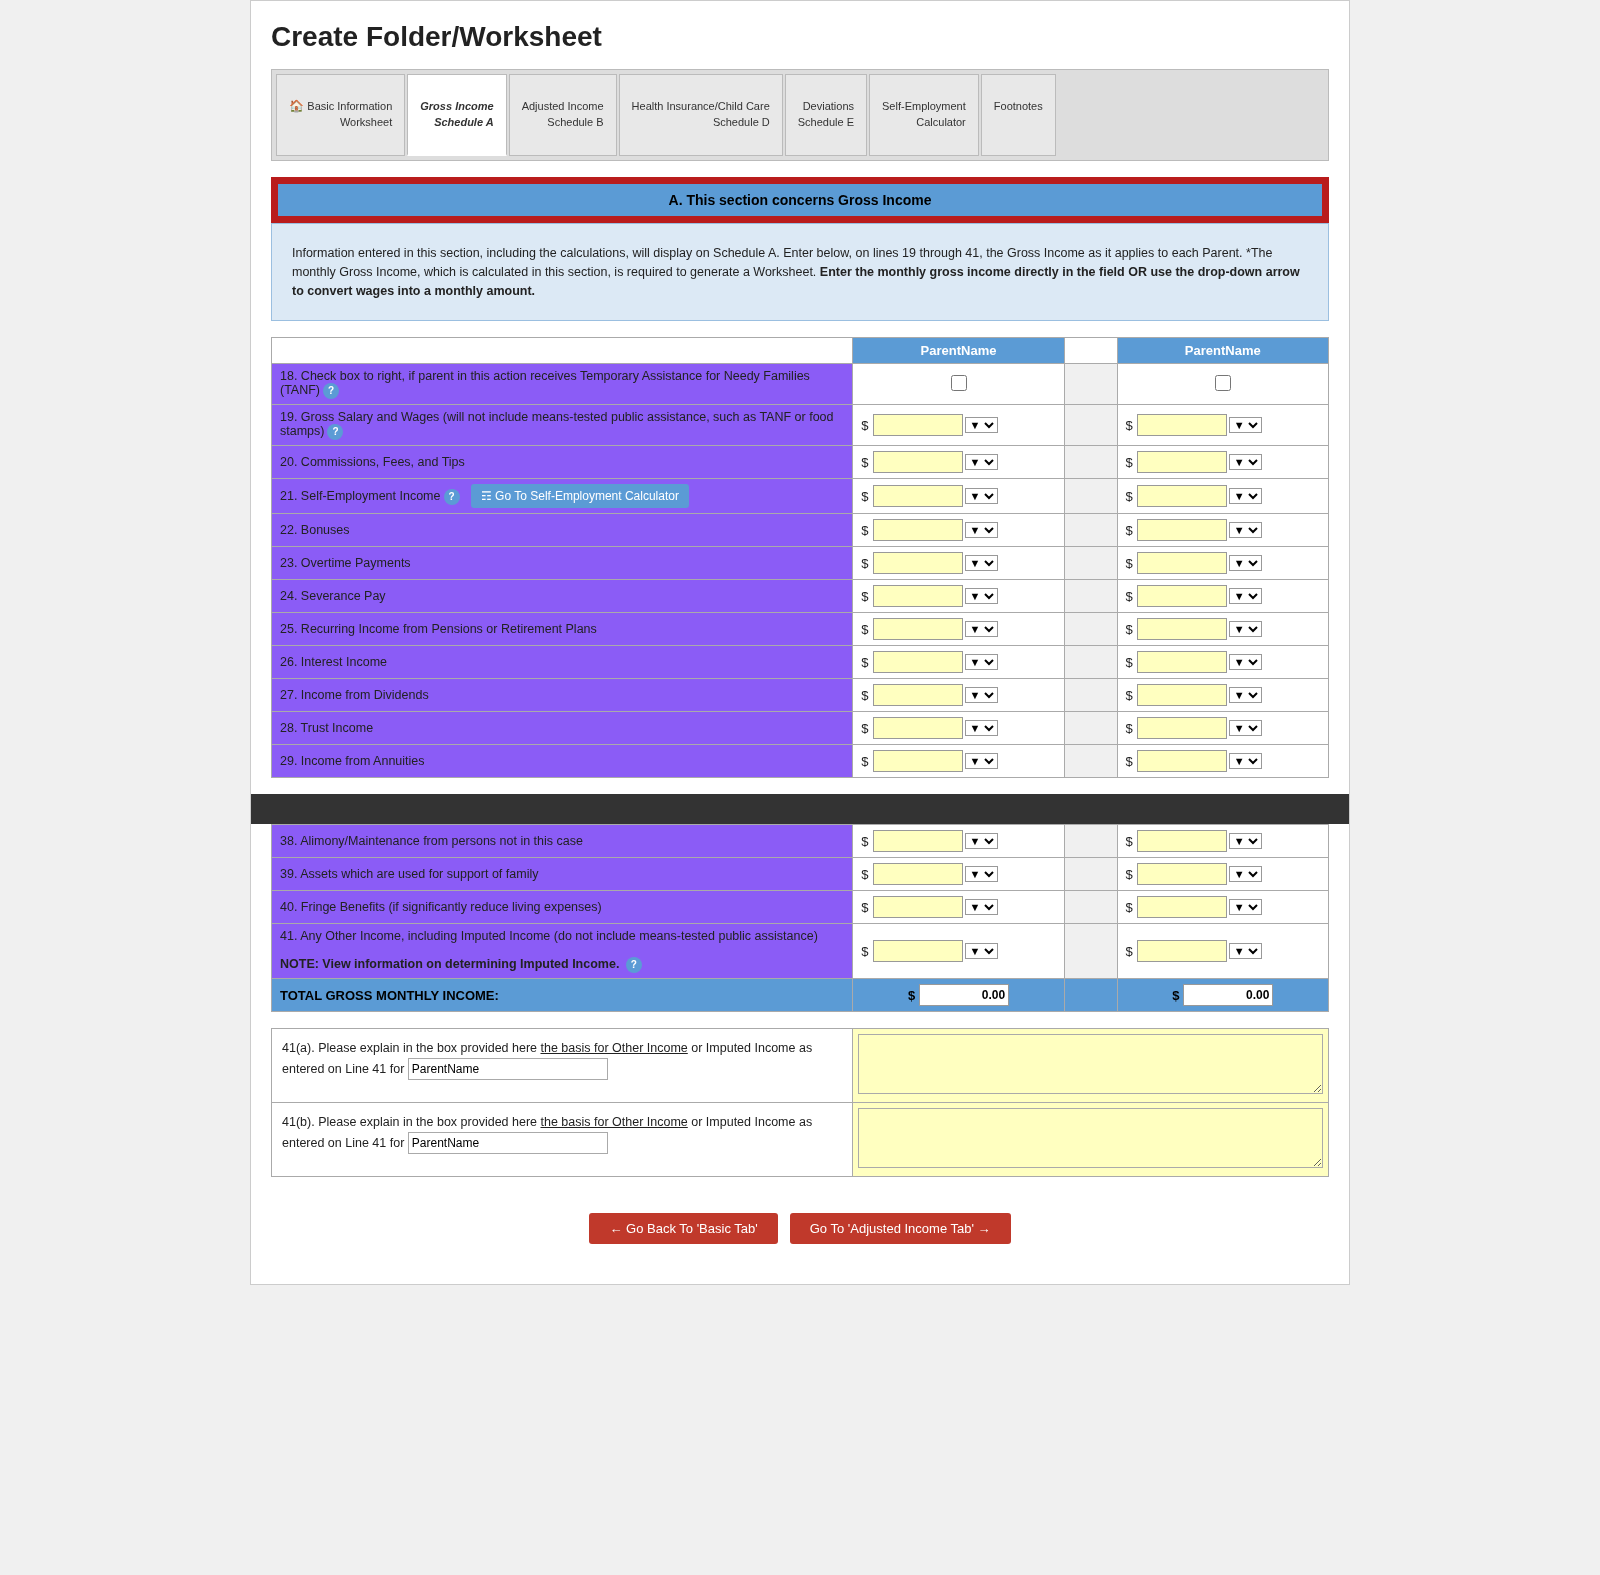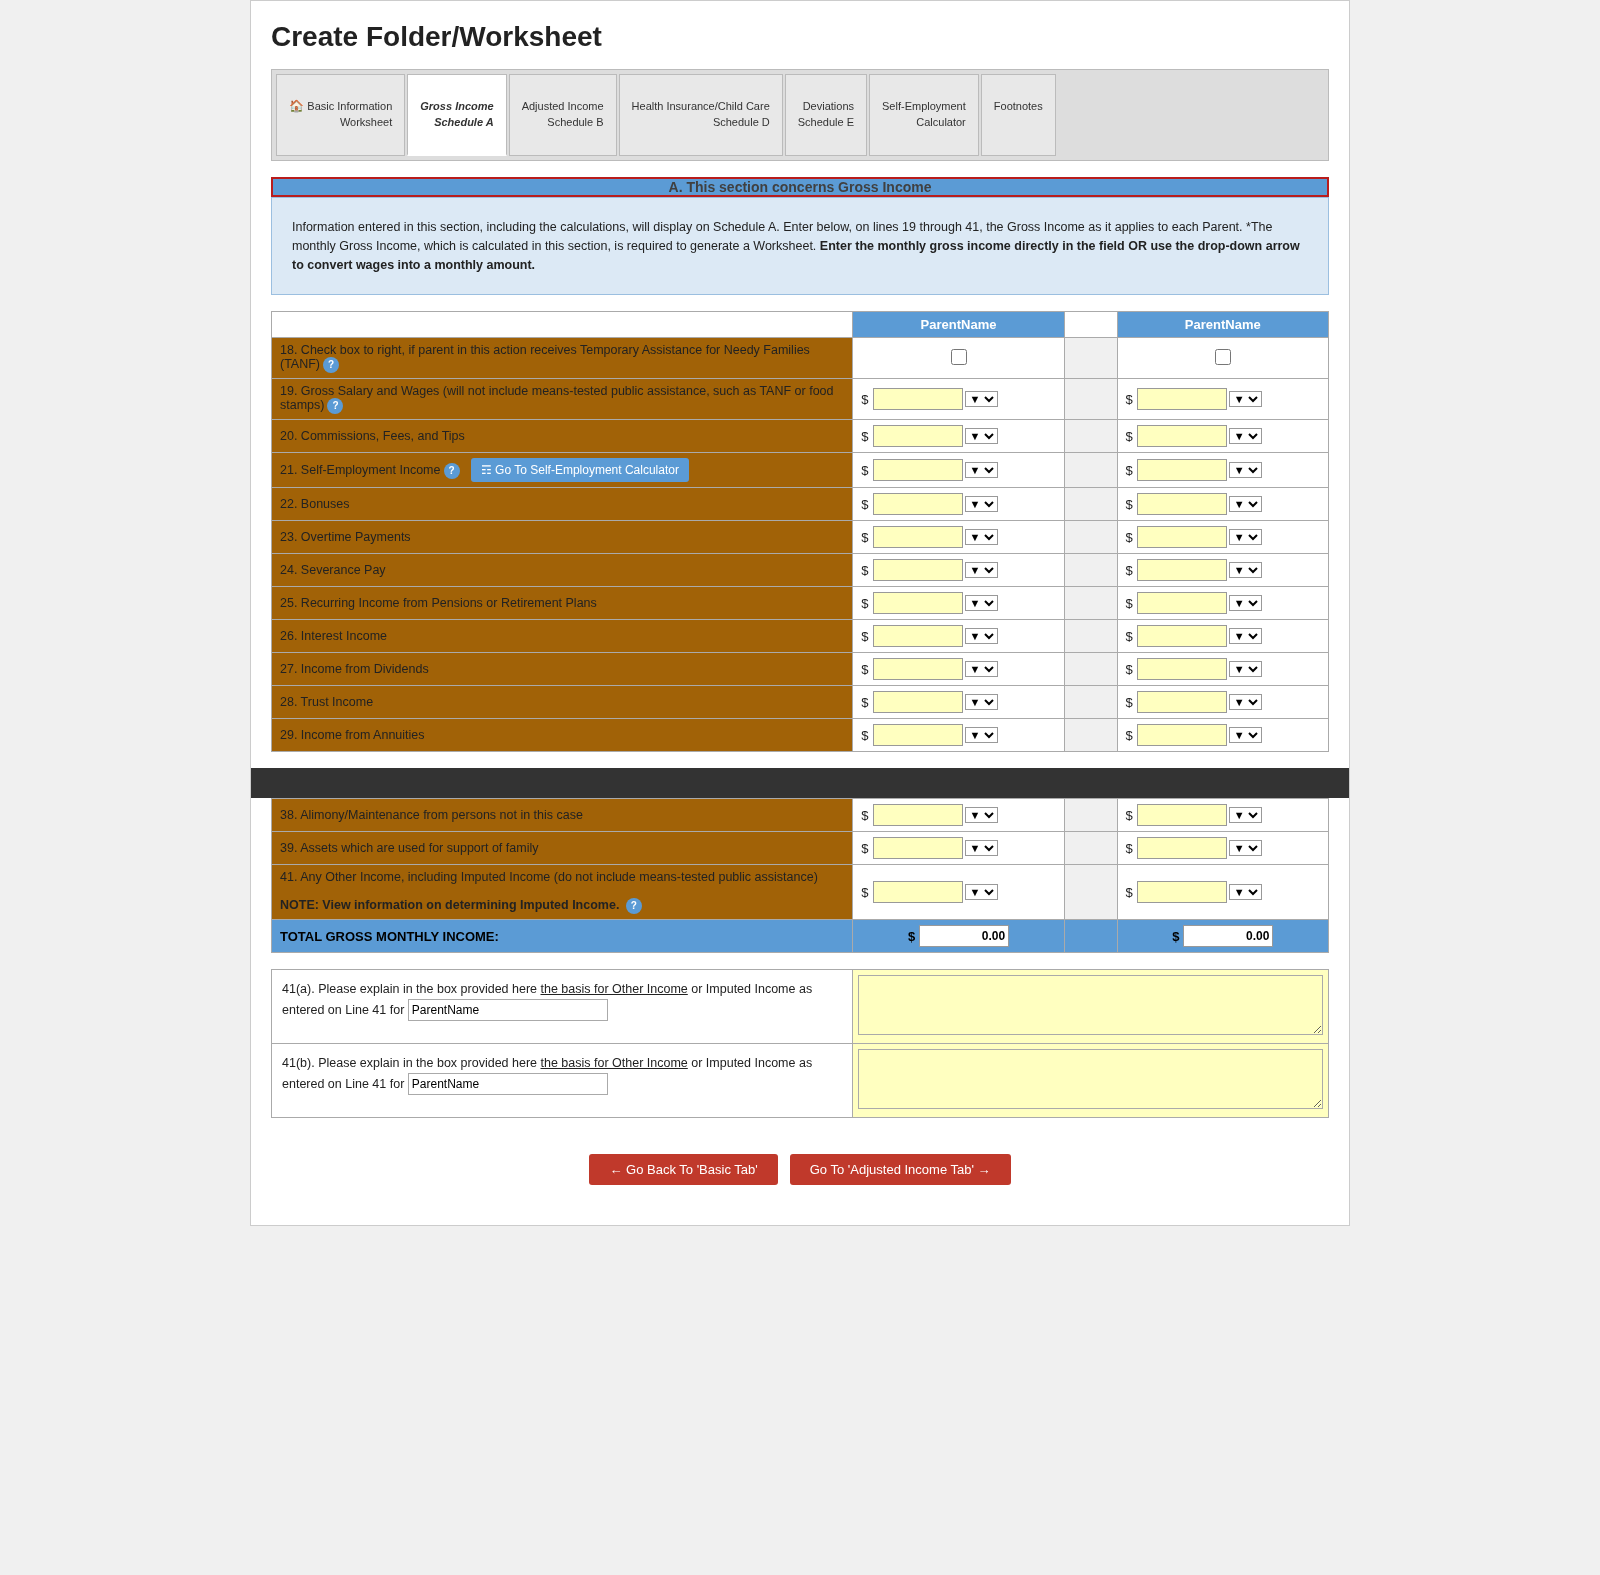--- a/index.html
+++ b/index.html
@@ -6,29 +6,29 @@
     body { font-family: Arial, sans-serif; font-size: 13px; background: #f0f0f0; color: #222; }
     .page-wrapper { background: #fff; max-width: 1100px; margin: 0 auto; padding: 20px; border: 1px solid #ccc; }
     h1 { font-size: 28px; font-weight: bold; margin-bottom: 16px; color: #222; }
 
     
     .tabs { display: flex; flex-wrap: wrap; gap: 2px; margin-bottom: 16px; background: #ddd; padding: 4px; border: 1px solid #bbb; }
     .tab { padding: 24px 12px; font-size: 12px; text-align: right; cursor: pointer; border: 1px solid #bbb; background: #e8e8e8; color: #333; line-height: 1.3; }
     .tab.active { background: #fff; font-weight: bold; border-bottom: 2px solid #fff; font-style: italic; }
 
     
-    .section-header { background: #5b9bd5; color: #404040; text-align: center; font-weight: bold; font-size: 14px; border: 2px solid #b91c1c; }
+    .section-header { background: #5b9bd5; color: #000000; text-align: center; padding: 8px; font-weight: bold; font-size: 14px; border: 7px solid #b91c1c; }
     .section-info { background: #dce9f5; border: 1px solid #9bbfe0; padding: 20px; font-size: 12.5px; line-height: 1.5; margin-bottom: 16px; }
     .section-info strong { font-weight: bold; }
 
     
     .main-table { width: 100%; border-collapse: collapse; margin-bottom: 16px; }
     .main-table th, .main-table td { border: 1px solid #aaa; padding: 5px 8px; vertical-align: middle; }
     .main-table th { background: #5b9bd5; color: #fff; text-align: center; font-size: 13px; font-weight: bold; }
-    .main-table td.label-col { background: #a16207; font-size: 12.5px; }
+    .main-table td.label-col { background: #8b5cf6; font-size: 12.5px; }
     .main-table td.input-col { background: #fff; text-align: center; vertical-align: middle; }
     .input-group { display: flex; align-items: center; gap: 2px; }
     .input-group .dollar { font-size: 13px; margin-right: 2px; }
     .input-group input[type="text"] { width: 90px; background: #ffffc0; border: 1px solid #999; padding: 3px 4px; font-size: 12px; }
     .input-group select { font-size: 11px; border: 1px solid #999; background: #fff; }
     .checkbox-cell { text-align: center; }
     .checkbox-cell input[type="checkbox"] { width: 16px; height: 16px; }
 
     
     .self-emp-btn { background: #5b9bd5; color: #fff; border: none; padding: 5px 10px; font-size: 12px; cursor: pointer; border-radius: 3px; margin-left: 8px; }
@@ -366,20 +366,38 @@
         <td class="col-spacer"></td>
         <td class="input-col">
           <div class="input-group">
             <span class="dollar">$</span>
             <input type="text" value="" style="">
             <select><option>▼</option></select>
           </div>
         </td>
       </tr>
 
+      <tr>
+        <td class="label-col">40. Fringe Benefits (if significantly reduce living expenses)</td>
+        <td class="input-col">
+          <div class="input-group">
+            <span class="dollar">$</span>
+            <input type="text" value="" style="">
+            <select><option>▼</option></select>
+          </div>
+        </td>
+        <td class="col-spacer"></td>
+        <td class="input-col">
+          <div class="input-group">
+            <span class="dollar">$</span>
+            <input type="text" value="" style="">
+            <select><option>▼</option></select>
+          </div>
+        </td>
+      </tr>
 
       <tr>
         <td class="label-col">
           41. Any Other Income, including Imputed Income (do not include means-tested public assistance)
           <br><br>
           <strong><span>NOTE: View information on determining Imputed Income.</span></strong>
           <span class="help-icon">?</span>
         </td>
         <td class="input-col">
           <div class="input-group">

